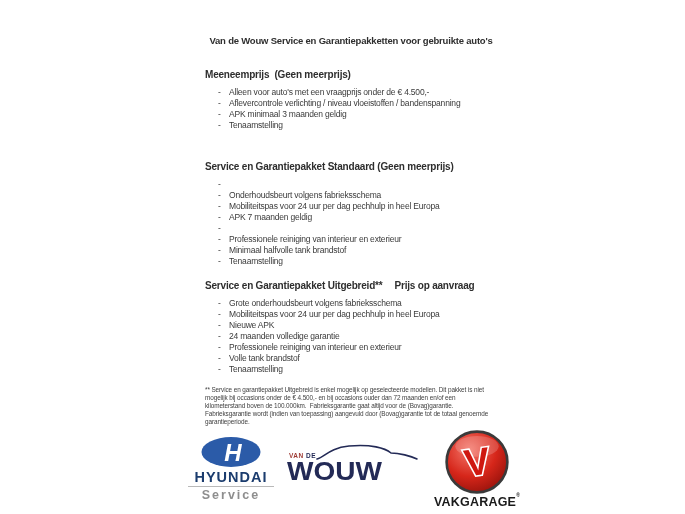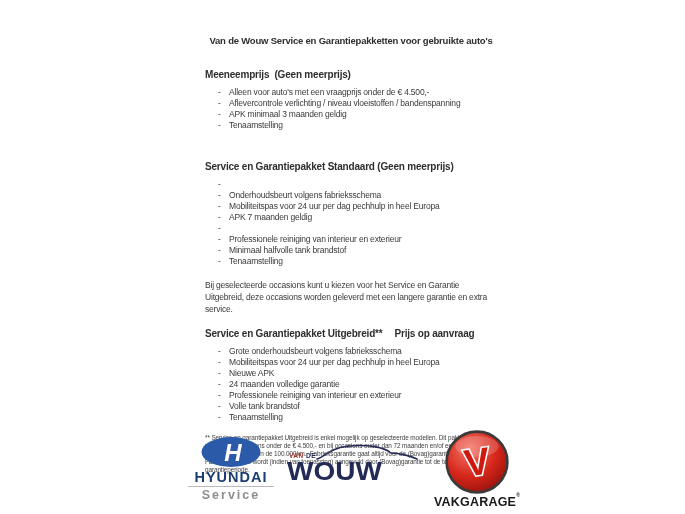--- a/index.html
+++ b/index.html
@@ -131,21 +131,20 @@
             <span class="dash">-</span>
             <span class="bullet-text">Minimaal halfvolle tank brandstof</span>
           </li>
           <li>
             <span class="dash">-</span>
             <span class="bullet-text">Tenaamstelling</span>
           </li>
         </ul>
     </div>
 
-    <div class="paragraph">Bij geselecteerde occasions kunt u kiezen voor het Service en Garantie Uitgebreid, deze occasions worden geleverd met een langere garantie en extra service.</div>
 
     <div class="sec3">
       <div class="heading-row">
         <span class="sec-heading">Service en Garantiepakket Uitgebreid**</span>
         <span class="sec-heading">Prijs op aanvraag</span>
       </div>
       <ul class="bullets">
           <li>
             <span class="dash">-</span>
             <span class="bullet-text">Grote onderhoudsbeurt volgens fabrieksschema</span>

